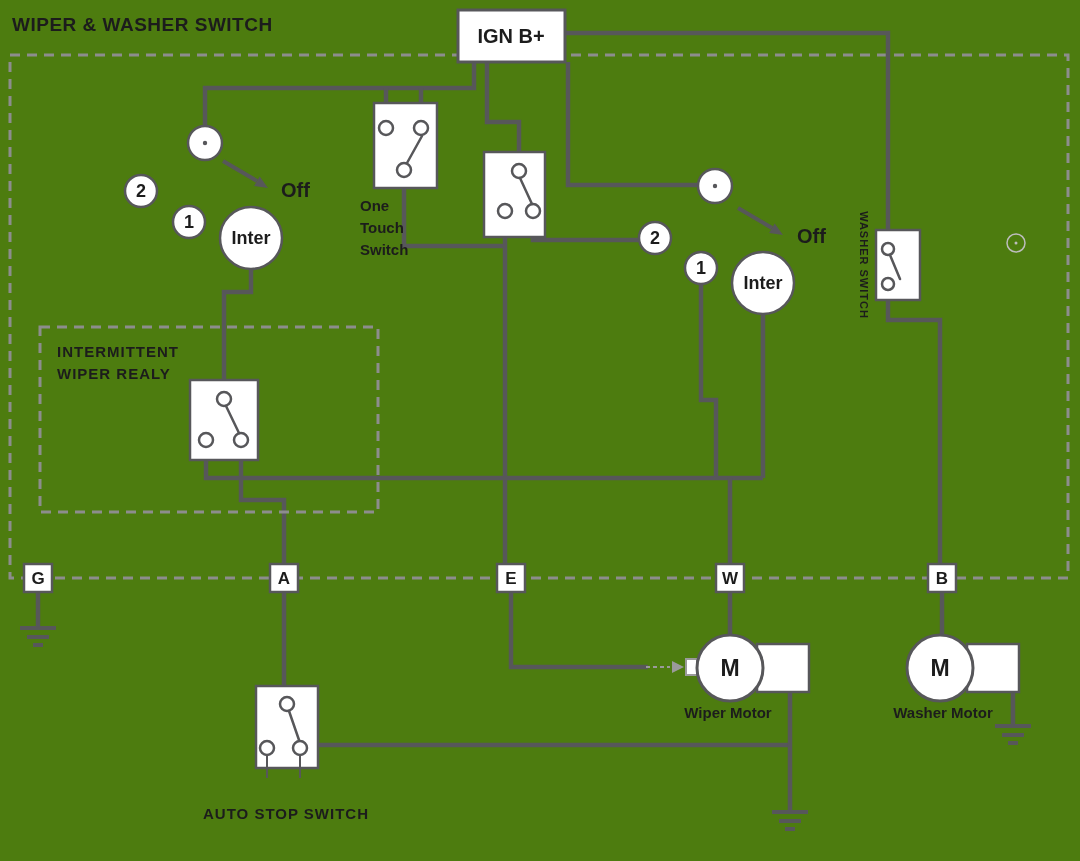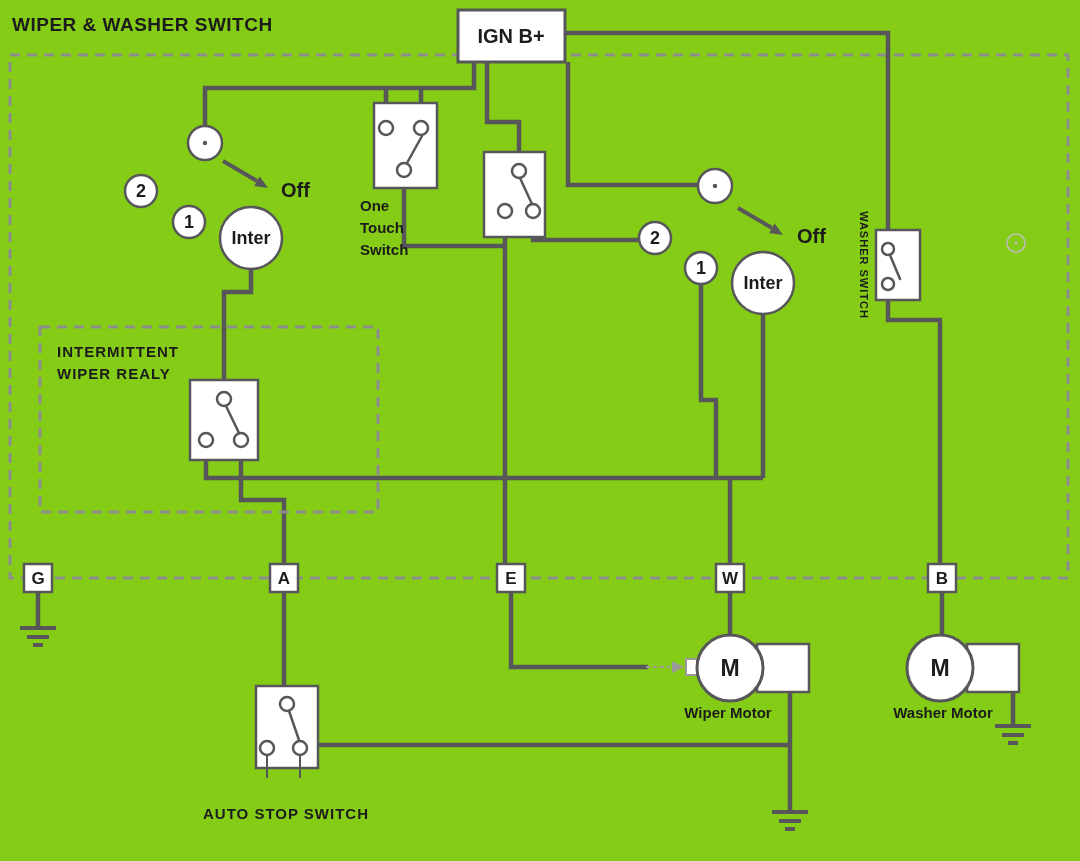--- a/index.html
+++ b/index.html
@@ -1,16 +1,16 @@
 <!DOCTYPE html>
 <html style="--wire: #57575a; --dashed: #8d8d8d; --text: #1c1c1c;"><head>
 <meta charset="utf-8">
 <style>
   html,body{margin:0;padding:0;background:#fff;}
-  .stage{width:1080px;height:861px;position:relative;background:#84cc16;overflow:hidden;}
+  .stage{width:1080px;height:861px;position:relative;background:#4d7c0f;overflow:hidden;}
   svg{display:block;}
   .w{fill:none;stroke:var(--wire,#57575a);stroke-width:4.5;stroke-linejoin:miter;stroke-linecap:butt;}
   .gw{stroke-width:4;}
   .thin{stroke-width:2;}
   .comp{fill:#fff;stroke:var(--wire,#57575a);stroke-width:2.5;}
   .comp3{stroke-width:3;}
   .blade{fill:none;stroke:var(--wire,#57575a);stroke-width:2.5;stroke-linecap:round;}
   .dash{fill:none;stroke:var(--dashed,#8d8d8d);stroke-width:3;stroke-dasharray:10 7;}
   .dot{fill:var(--wire,#57575a);stroke:none;}
   .ah{fill:var(--wire,#57575a);stroke:none;}

